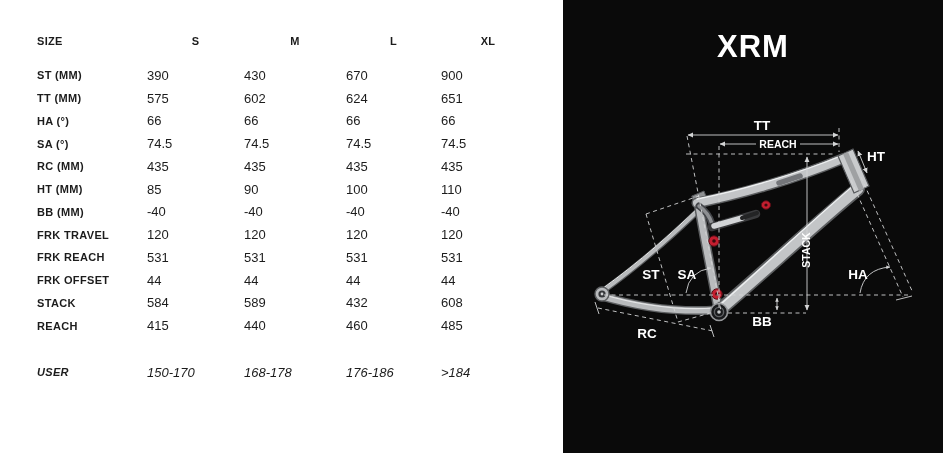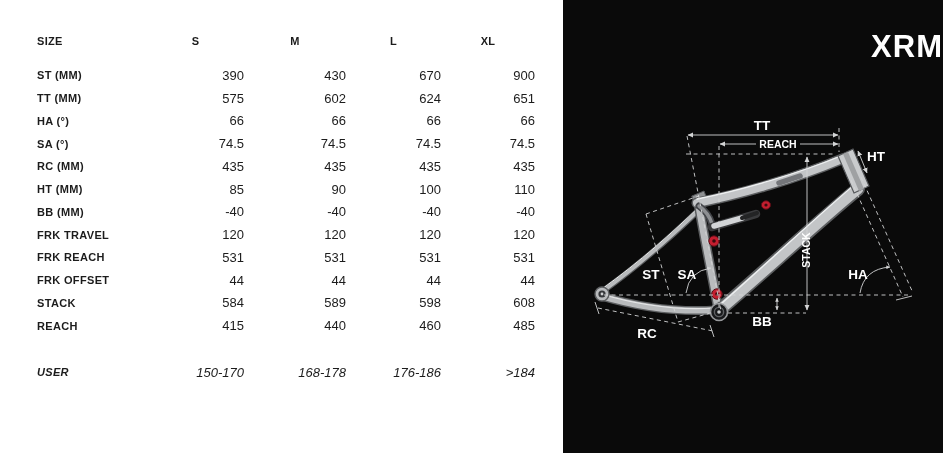--- a/index.html
+++ b/index.html
@@ -5,27 +5,27 @@
   html,body{margin:0;padding:0;}
   body{width:943px;height:453px;overflow:hidden;background:#fff;}
   .page{width:943px;height:453px;display:flex;font-family:"Liberation Sans",sans-serif;}
 
   
   .left{width:563px;height:453px;background:var(--panel-bg,#ffffff);box-sizing:border-box;
         padding:31px 0 0 37px;color:var(--ink,#1c1c1c);}
   .row{display:grid;grid-template-columns:110px 97px 102px 95px 94px;height:22.75px;align-items:center;}
   .hdr-row{display:grid;grid-template-columns:110px 97px 102px 95px 94px;height:20px;align-items:center;margin-bottom:13px;}
   .lbl{font-size:11px;font-weight:bold;letter-spacing:.03em;white-space:nowrap;}
-  .val{font-size:13px;text-align:right;white-space:nowrap;}
+  .val{font-size:13px;text-align:left;white-space:nowrap;}
   .hd{font-size:11px;font-weight:bold;text-align:center;letter-spacing:.03em;}
   .user-row{margin-top:24px;font-style:italic;}
 
   
   .right{position:relative;width:380px;height:453px;background:var(--diagram-bg,#0a0a0a);overflow:hidden;}
-  .model-title{position:absolute;top:31px;left:0;right:0;margin:0;text-align:right;
+  .model-title{position:absolute;top:31px;left:0;right:0;margin:0;text-align:center;
                color:var(--label-white,#ffffff);font-size:31px;font-weight:bold;letter-spacing:1px;line-height:1;}
   .diagram{position:absolute;left:0;top:0;width:380px;height:453px;}
   .dim-dash{stroke:var(--dim-line,#d4d5d6);stroke-width:.9;fill:none;stroke-dasharray:4 3.5;}
   .dim-solid{stroke:var(--dim-line,#d4d5d6);stroke-width:.9;fill:none;}
   .dim-text{fill:var(--label-white,#ffffff);font-family:"Liberation Sans",sans-serif;font-weight:bold;}
 </style>
 </head>
 <body>
 
 <div class="page">
@@ -106,21 +106,21 @@
           <span class="lbl">FRK OFFSET</span>
           <span class="val">44</span>
           <span class="val">44</span>
           <span class="val">44</span>
           <span class="val">44</span>
         </div>
         <div class="row">
           <span class="lbl">STACK</span>
           <span class="val">584</span>
           <span class="val">589</span>
-          <span class="val">598</span>
+          <span class="val">432</span>
           <span class="val">608</span>
         </div>
         <div class="row">
           <span class="lbl">REACH</span>
           <span class="val">415</span>
           <span class="val">440</span>
           <span class="val">460</span>
           <span class="val">485</span>
         </div>
       </div>

